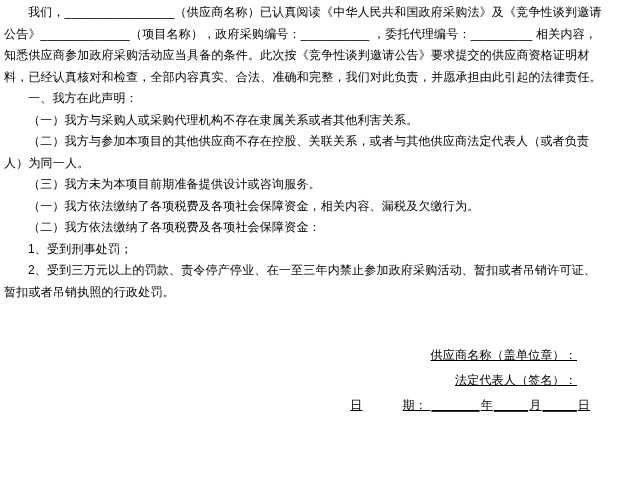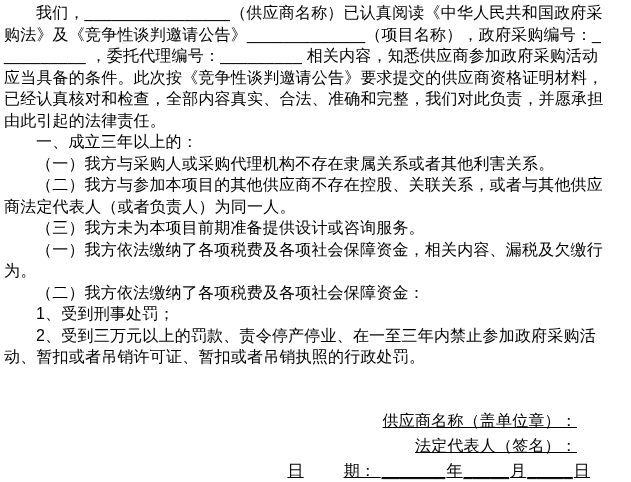--- a/index.html
+++ b/index.html
@@ -12,21 +12,21 @@
     height: 482px;
     overflow: hidden;
     font-family: "Liberation Sans", "DejaVu Sans", sans-serif;
     color: #000000;
   }
   .doc {
     box-sizing: border-box;
     width: 611px;
     height: 482px;
     padding: 2px 3px 0 4px;
-    font-size: 16px;
+    font-size: 12px;
     line-height: 21.5px;
     letter-spacing: 0.2px;
   }
   .doc p {
     margin: 0;
     padding: 0;
     text-indent: 2em;
     word-break: break-all;
   }
   .signature-block {
@@ -49,21 +49,21 @@
     margin: 16px 1px;
   }
 </style>
 </head>
 <body>
 
 <div class="doc">
 
   <p>我们，________________（供应商名称）已认真阅读《中华人民共和国政府采购法》及《竞争性谈判邀请公告》_____________（项目名称），政府采购编号：__________ ，委托代理编号：_________ 相关内容，知悉供应商参加政府采购活动应当具备的条件。此次按《竞争性谈判邀请公告》要求提交的供应商资格证明材料，已经认真核对和检查，全部内容真实、合法、准确和完整，我们对此负责，并愿承担由此引起的法律责任。</p>
 
-  <p>一、成立三年以上的：</p>
+  <p>一、我方在此声明：</p>
   <p>（一）我方与采购人或采购代理机构不存在隶属关系或者其他利害关系。</p>
   <p>（二）我方与参加本项目的其他供应商不存在控股、关联关系，或者与其他供应商法定代表人（或者负责人）为同一人。</p>
   <p>（三）我方未为本项目前期准备提供设计或咨询服务。</p>
 
   <p>（一）我方依法缴纳了各项税费及各项社会保障资金，相关内容、漏税及欠缴行为。</p>
   <p>（二）我方依法缴纳了各项税费及各项社会保障资金：</p>
   <p>1、受到刑事处罚；</p>
   <p>2、受到三万元以上的罚款、责令停产停业、在一至三年内禁止参加政府采购活动、暂扣或者吊销许可证、暂扣或者吊销执照的行政处罚。</p>
 
   <div class="signature-block">

